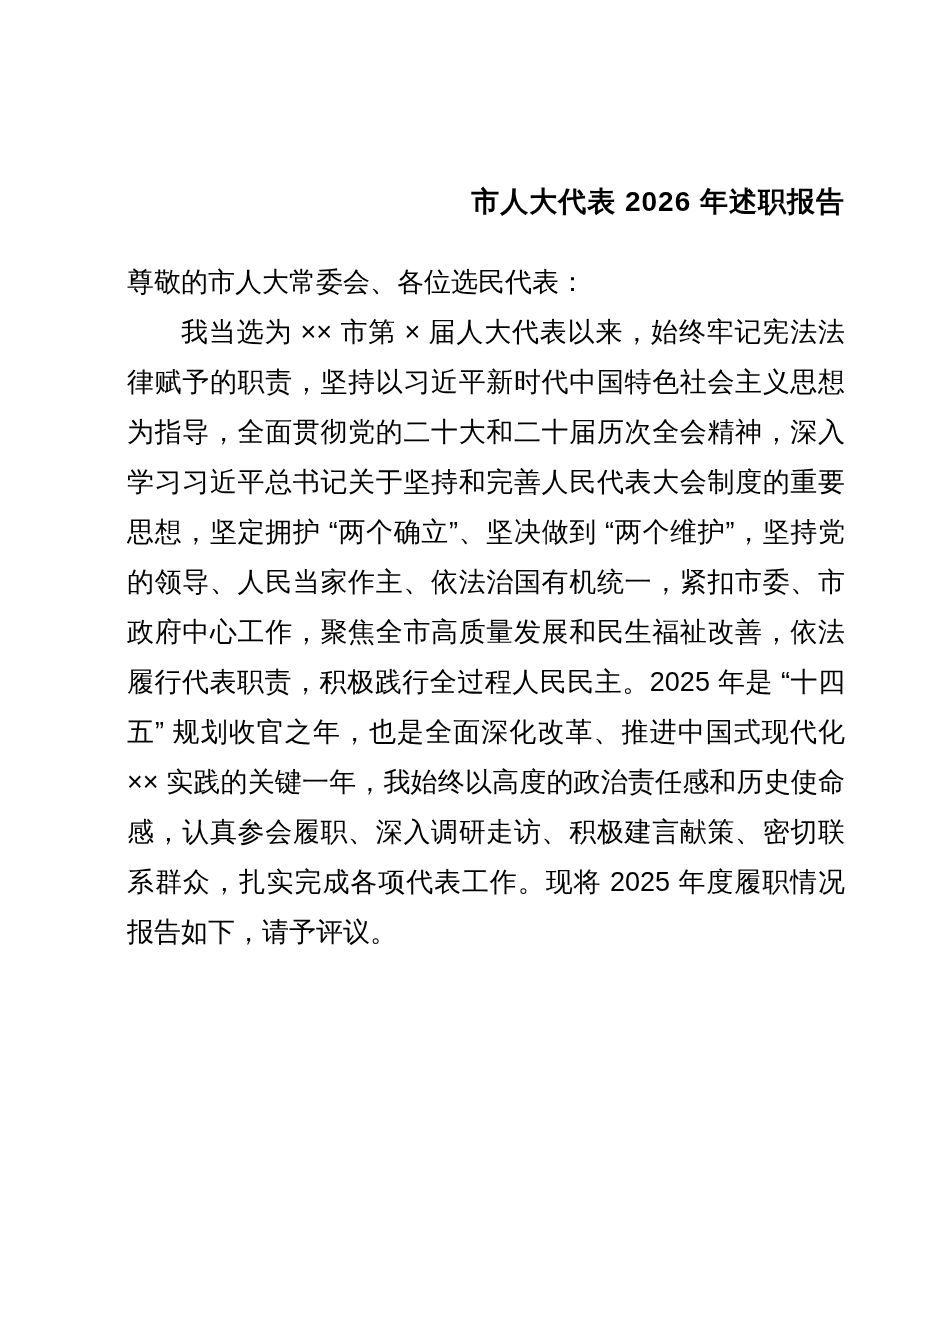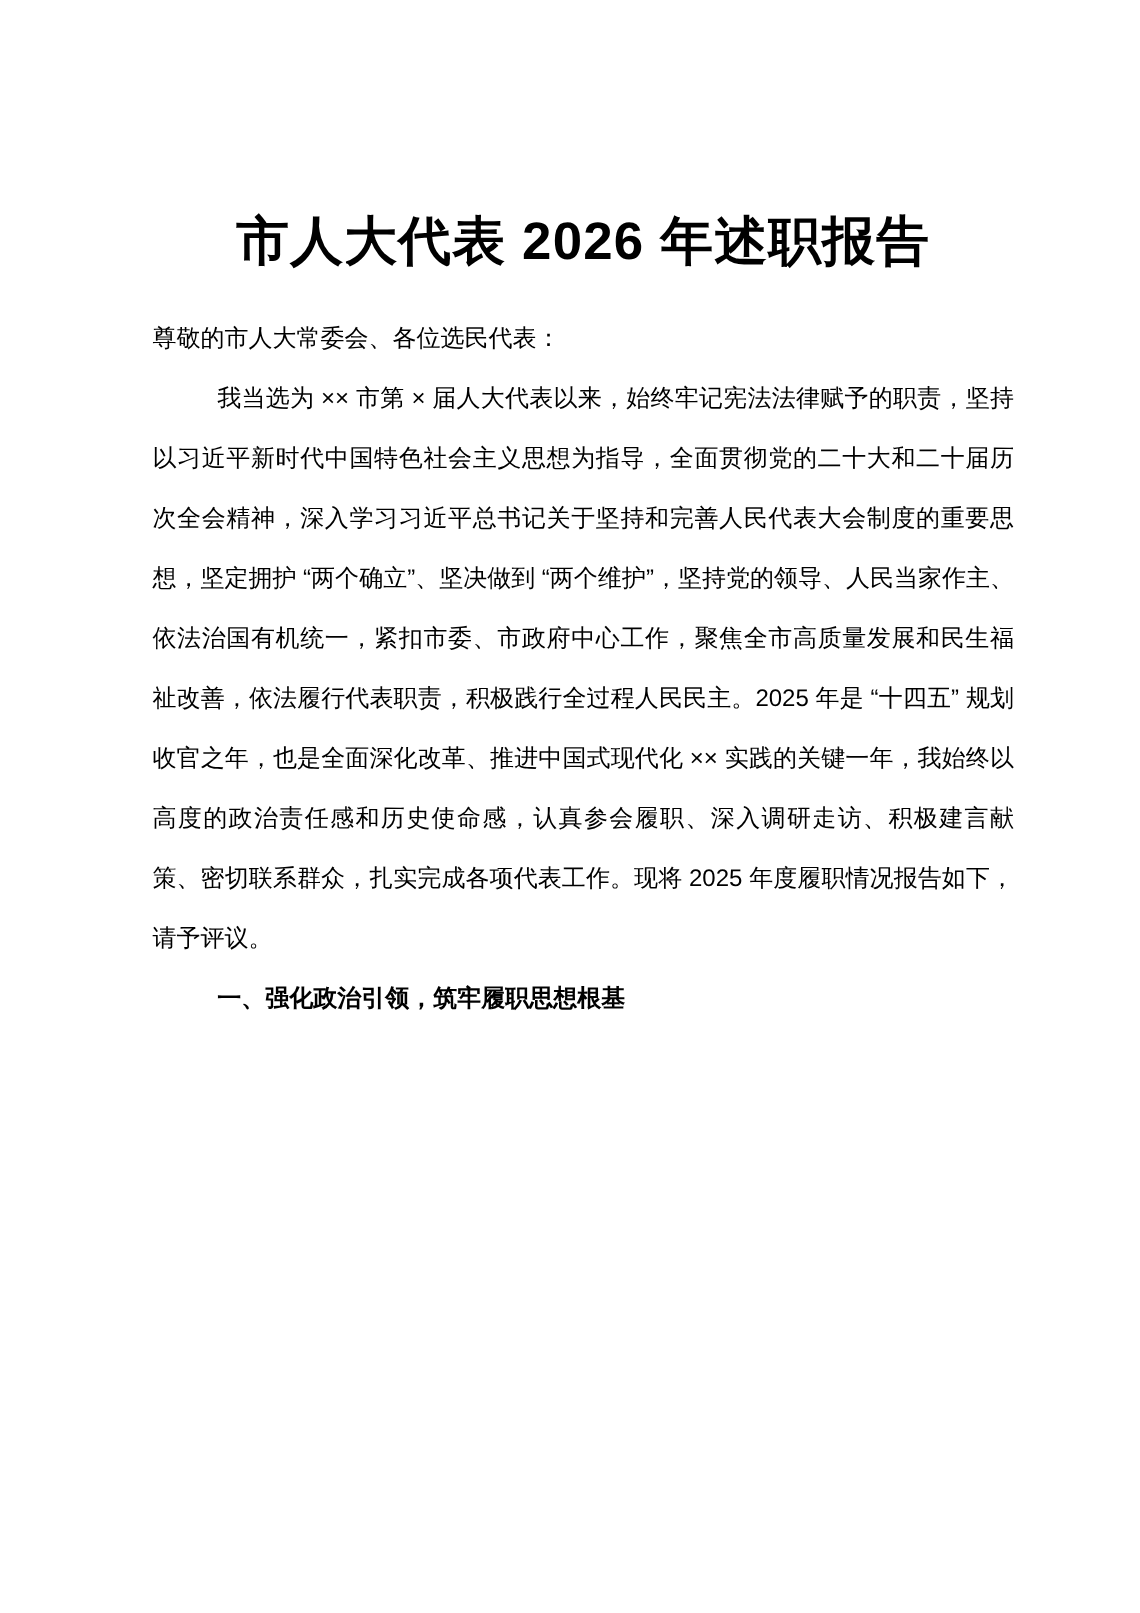--- a/index.html
+++ b/index.html
@@ -14,30 +14,30 @@
     margin: 0;
     background: #ffffff;
     box-sizing: border-box;
     padding: 170px 105px 0 127px;
     font-family: "Liberation Sans", "DejaVu Sans", sans-serif;
     color: #000000;
     overflow: hidden;
   }
   .doc-title {
     margin: 0 0 23px 0;
-    font-size: 44px;
+    font-size: 28px;
     line-height: 64px;
     font-weight: bold;
-    text-align: center;
+    text-align: right;
     letter-spacing: 1px;
     white-space: nowrap;
   }
   .doc-body {
     width: 718px;
-    font-size: 20px;
+    font-size: 27px;
     line-height: 50px;
     text-align: justify;
   }
   .doc-body p {
     margin: 0;
     padding: 0;
   }
   .indent {
     text-indent: 54px;
   }
@@ -49,16 +49,15 @@
 <body>
 
 <div class="page">
   <h1 class="doc-title">市人大代表 2026 年述职报告</h1>
 
   <div class="doc-body">
     <p class="salutation">尊敬的市人大常委会、各位选民代表：</p>
 
     <p class="indent">我当选为 ×× 市第 × 届人大代表以来，始终牢记宪法法律赋予的职责，坚持以习近平新时代中国特色社会主义思想为指导，全面贯彻党的二十大和二十届历次全会精神，深入学习习近平总书记关于坚持和完善人民代表大会制度的重要思想，坚定拥护 “两个确立”、坚决做到 “两个维护”，坚持党的领导、人民当家作主、依法治国有机统一，紧扣市委、市政府中心工作，聚焦全市高质量发展和民生福祉改善，依法履行代表职责，积极践行全过程人民民主。2025 年是 “十四五” 规划收官之年，也是全面深化改革、推进中国式现代化 ×× 实践的关键一年，我始终以高度的政治责任感和历史使命感，认真参会履职、深入调研走访、积极建言献策、密切联系群众，扎实完成各项代表工作。现将 2025 年度履职情况报告如下，请予评议。</p>
 
-    <p class="indent section-heading">一、强化政治引领，筑牢履职思想根基</p>
 
   </div>
 </div>
 
 </body></html>

